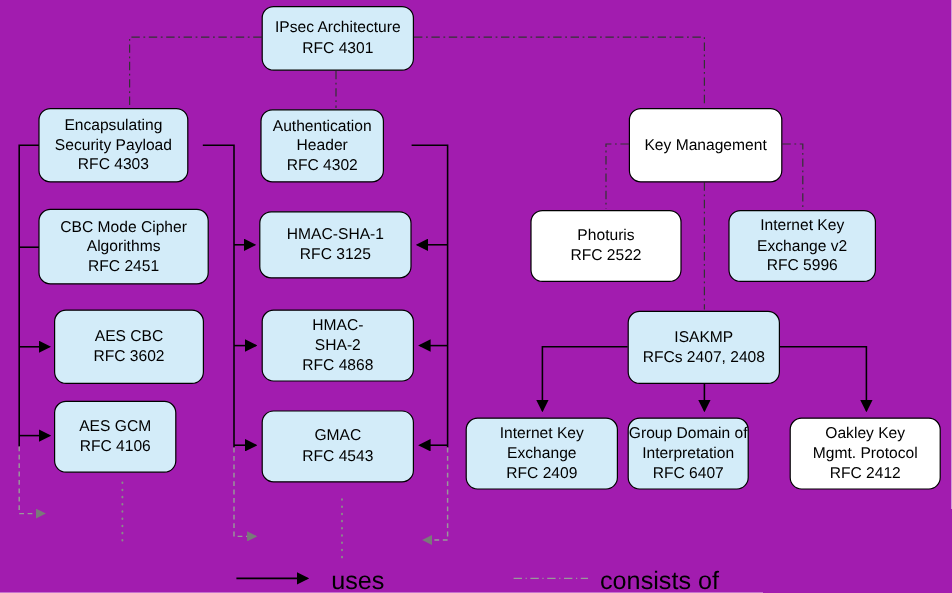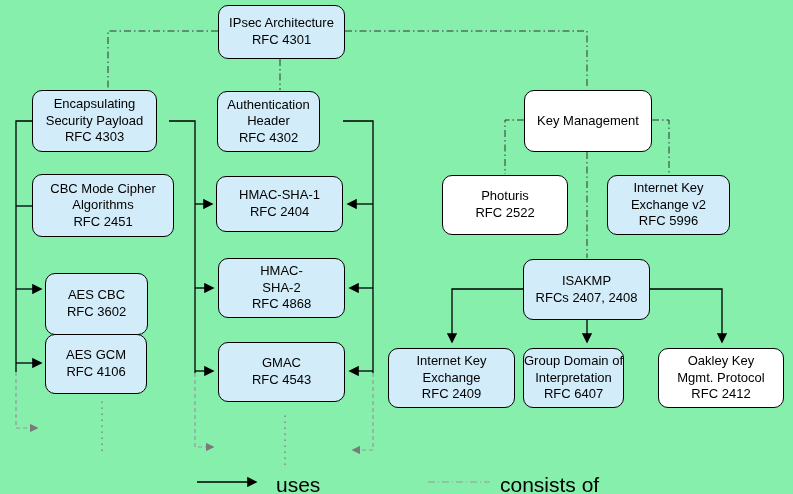--- a/index.html
+++ b/index.html
@@ -1,17 +1,17 @@
 <!DOCTYPE html>
 <html><head>
 <meta charset="utf-8">
 <style>
   html,body{margin:0;padding:0;background:#ffffff;}
   .canvas{
-    position:relative;width:793px;height:494px;background:#86efac;
+    position:relative;width:793px;height:494px;background:#a21caf;
     font-family:"Liberation Sans","DejaVu Sans",sans-serif;overflow:hidden;
   }
   svg.wires{position:absolute;left:0;top:0;width:793px;height:494px;}
   .node{
     position:absolute;border:1px solid #000;border-radius:10px;
     display:flex;align-items:center;justify-content:center;
     text-align:center;font-size:13px;line-height:1.28;color:#000;
     box-sizing:border-box;
   }
   .node[data-fill="blue"]{background:#d3ecf9;}
@@ -90,23 +90,23 @@
 Header
 RFC 4302</span>
     </div>
   <div class="node" style="left:32px;top:174px;width:142px;height:63px" data-fill="blue">
       <span>CBC Mode Cipher
 Algorithms
 RFC 2451</span>
     </div>
   <div class="node" style="left:216px;top:176px;width:127px;height:56px" data-fill="blue">
       <span>HMAC-SHA-1
-RFC 2404</span>
+RFC 3125</span>
     </div>
-  <div class="node" style="left:45px;top:273px;width:103px;height:62px" data-fill="blue">
+  <div class="node" style="left:45px;top:258px;width:125px;height:62px" data-fill="blue">
       <span>AES CBC
 RFC 3602</span>
     </div>
   <div class="node" style="left:218px;top:258px;width:127px;height:60px" data-fill="blue">
       <span>HMAC-
 SHA-2
 RFC 4868</span>
     </div>
   <div class="node" style="left:45px;top:334px;width:102px;height:60px" data-fill="blue">
       <span>AES GCM

